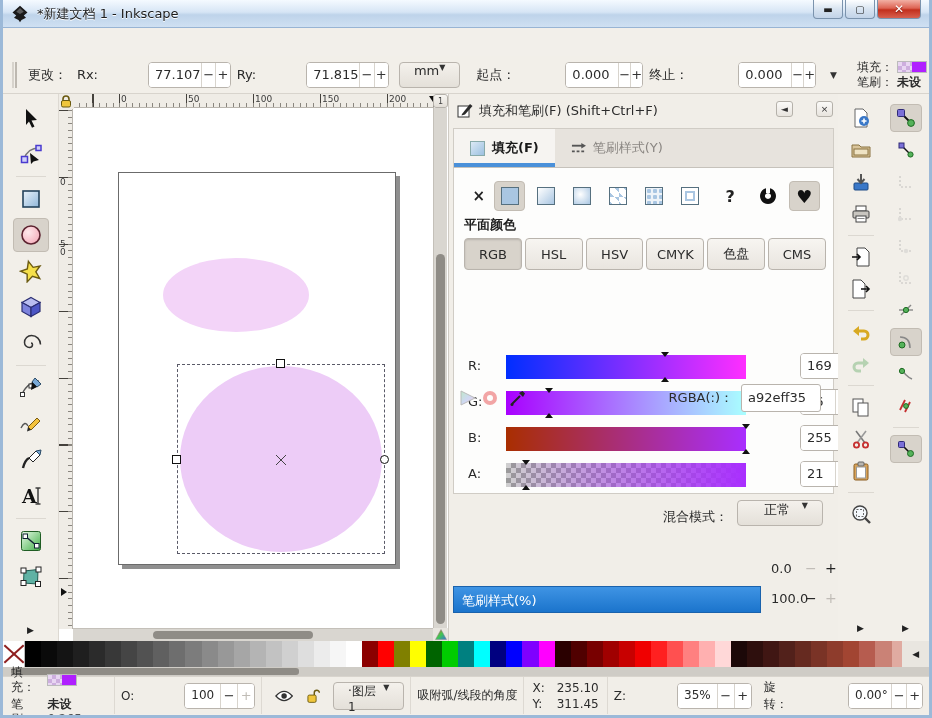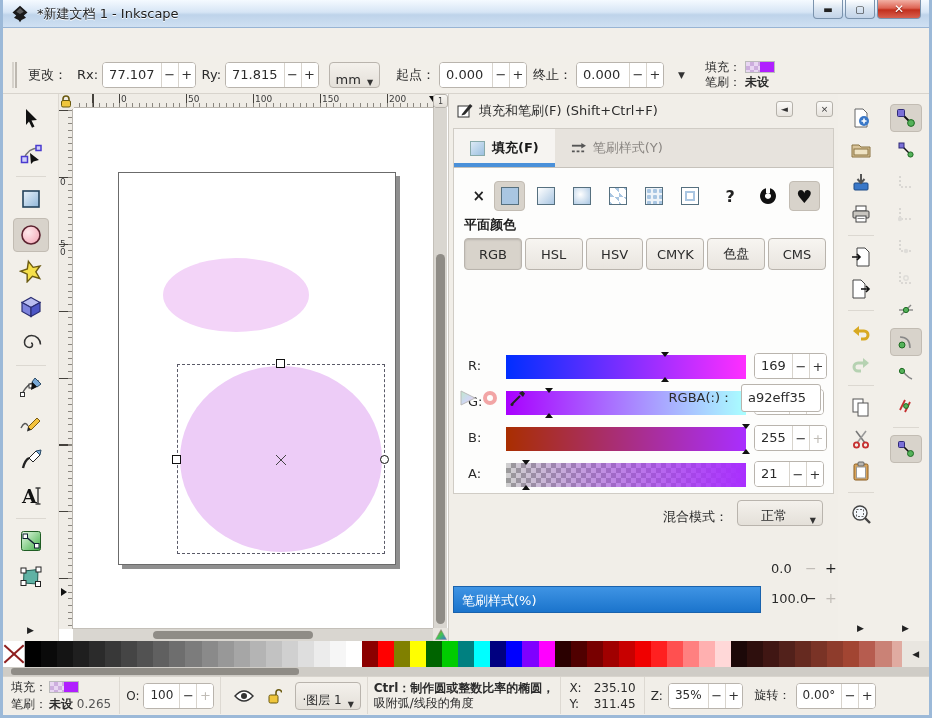--- a/index.html
+++ b/index.html
@@ -19,26 +19,26 @@
   .winbtn { width:30px; height:19px; border:1px solid #7b93ad; border-top:none; background:linear-gradient(#fdfeff,#d8e4f1 50%,#c2d3e8);
     display:flex; align-items:center; justify-content:center; font-size:10px; color:#222; border-radius:0 0 4px 4px; margin-left:2px; }
   .winbtn.close { width:44px; background:linear-gradient(#f2b0a4,#dd6454 45%,#c22f1d 55%,#d8604f); color:#fff; font-weight:bold; font-size:12px; text-shadow:0 1px 1px #7c1408; }
   
   .menubar { position:absolute; left:0; top:28px; width:100%; height:28px; background:#f4f1ec; border-bottom:1px solid #dcd8d2; display:flex; align-items:center; padding-left:10px; gap:2px; }
   .menu-item { padding:4px 9px; color:#2b2b2b; cursor:default; }
   
   .toolbar { position:absolute; left:0; top:56px; width:100%; height:38px; background:#f2efe9; border-bottom:1px solid #d8d4cd; display:flex; align-items:center; padding-left:4px; }
   .grip { width:5px; height:26px; margin:0 5px; border-left:2px solid #d7d3cc; border-right:2px solid #bdb8b0; }
   .tb-label { margin:0 4px 0 6px; white-space:nowrap; }
-  .spin { display:inline-flex; align-items:stretch; height:26px; border:1px solid #b9b4ad; border-radius:4px; background:#fff; overflow:hidden; }
+  .spin { display:inline-flex; align-items:stretch; height:26px; border:1px solid #b9b4ad; border-radius:4px; background:#fff; overflow:hidden;margin-left:46px; }
   .spin-val { padding:4px 6px; min-width:52px; background:#fff; }
   .spin-val.narrow { min-width:34px; }
   .spin-btn { width:17px; display:flex; align-items:center; justify-content:center; border-left:1px solid #d8d4cd; color:#333; font-size:13px; background:#fff; cursor:default; }
   .spin-btn.disabled { color:#c0bcb6; }
-  .dd { display:inline-flex; align-items:flex-end; gap:6px; height:26px; padding:0 6px; border:1px solid #b9b4ad; border-radius:4px; background:linear-gradient(#f4f1ec,#e4e0d9); }
+  .dd { display:inline-flex; align-items:flex-start; height:26px; padding:0 14px; border:1px solid #b9b4ad; border-radius:4px; background:linear-gradient(#f4f1ec,#e4e0d9); }
   .dd .arrow { font-size:8px; color:#333; }
   .tb-overflow { margin-left:14px; font-size:9px; color:#333; }
   .fillstroke-mini { margin-left:18px; font-size:12px; line-height:15px; }
   .fillstroke-mini table { border-collapse:collapse; }
   .fillstroke-mini td { padding:0 2px; white-space:nowrap; }
   .mini-swatch { display:inline-block; width:30px; height:12px; vertical-align:middle; border:1px solid #bbb; }
   .mini-swatch .half { display:inline-block; width:50%; height:100%; vertical-align:top; }
   .checker { background-image:linear-gradient(45deg,#9a9a9a 25%,transparent 25%,transparent 75%,#9a9a9a 75%),linear-gradient(45deg,#9a9a9a 25%,transparent 25%,transparent 75%,#9a9a9a 75%); background-size:10px 10px; background-position:0 0,5px 5px; background-color:#cfcfcf; }
   .checker-lav { background-image:linear-gradient(45deg,#cdaede 25%,transparent 25%,transparent 75%,#cdaede 75%),linear-gradient(45deg,#cdaede 25%,transparent 25%,transparent 75%,#cdaede 75%); background-size:8px 8px; background-position:0 0,4px 4px; background-color:#e8d6f2; }
   .bold { font-weight:bold; }
@@ -829,21 +829,20 @@
         <path d="M8,7 V4.5 a2.8,2.8 0 0 1 5.6,0" fill="none" stroke="#6b5a10" stroke-width="1.6"></path>
         <rect x="1" y="7" width="9" height="8" rx="1.5" fill="#f0c63c" stroke="#6b5a10"></rect>
       </svg>
       <span class="dd layer-dd" style="margin-left:6px;">
         <span>·图层 1</span>
         <span class="arrow">▼</span>
       </span>
     </div>
     <div class="sb-group">
       <div class="status-hint">
-        <div class="bold">Ctrl：制作圆或整数比率的椭圆，</div>
         <div>吸附弧/线段的角度</div>
       </div>
     </div>
     <div class="sb-group">
       <table class="two-line">
           <tbody>
             <tr>
         <td>X:</td>
         <td class="num-col" style="padding-left:10px;">235.10</td>
       </tr>

